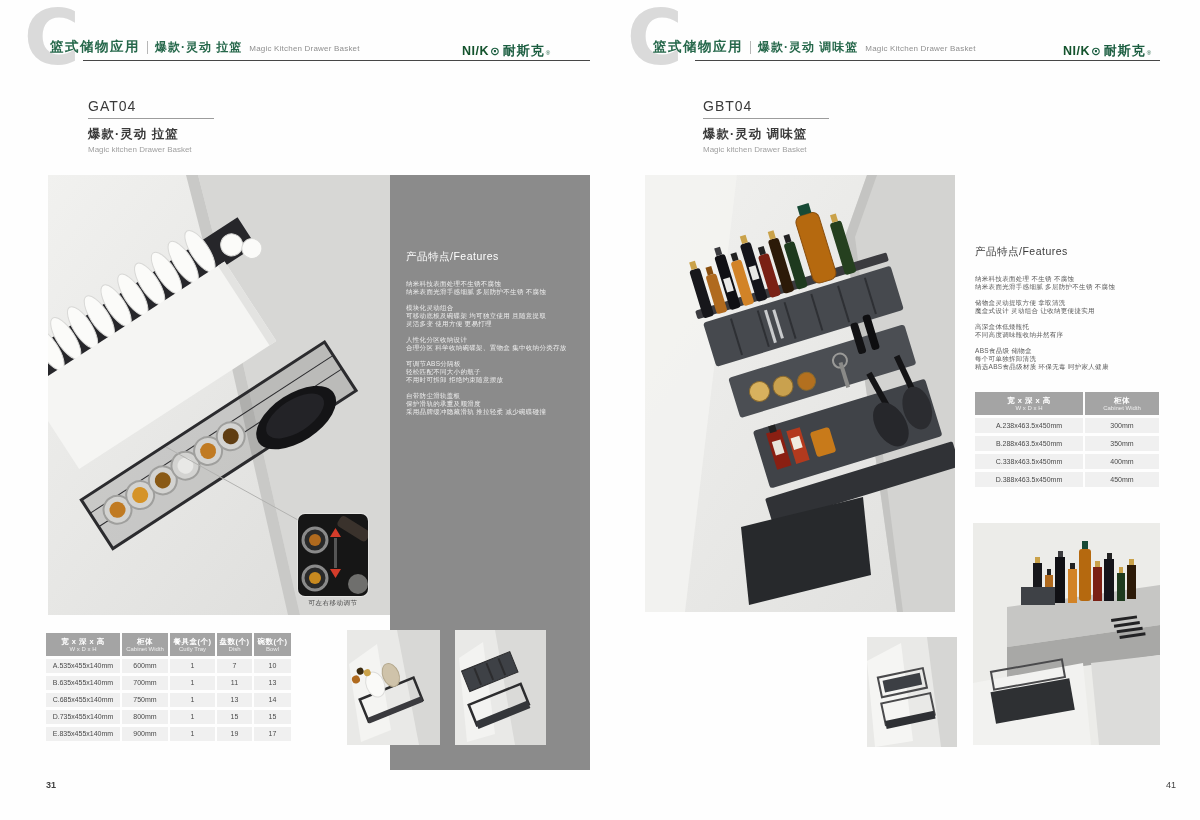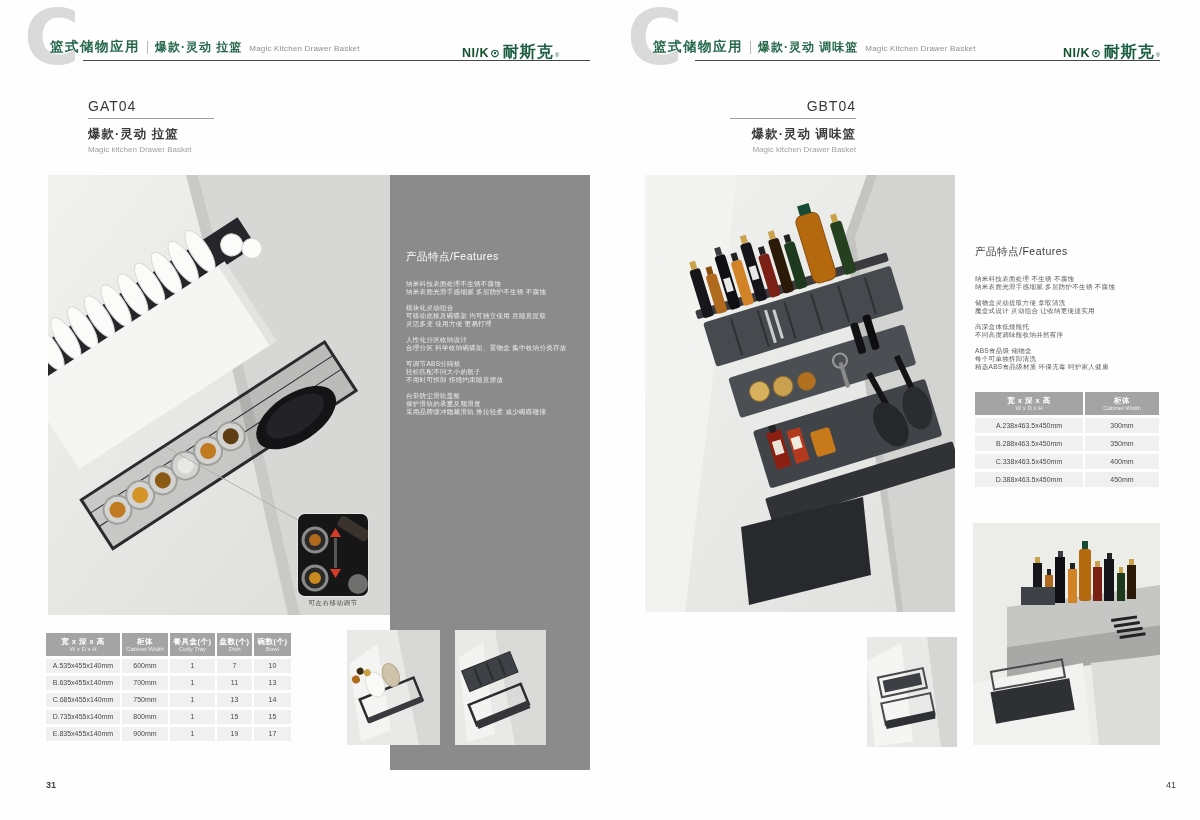--- a/index.html
+++ b/index.html
@@ -11,21 +11,21 @@
           font-family:"DejaVu Sans",sans-serif;}
   .page-header{position:absolute;display:flex;align-items:baseline;white-space:nowrap;z-index:2;}
   .hdr-section{font-size:13.5px;font-weight:700;color:#26684b;letter-spacing:1.5px;text-align:right;}
   .hdr-divider{width:1px;height:13px;background:#b7b7b7;margin:0 7px;align-self:center;}
   .hdr-sub{font-size:12px;font-weight:700;color:#26684b;letter-spacing:1px;}
   .hdr-en{font-size:8px;color:#8f8f8f;margin-left:7px;letter-spacing:.2px;}
   .hdr-rule{position:absolute;height:1px;background:#474747;z-index:1;}
   .logo{position:absolute;display:flex;align-items:baseline;z-index:2;}
   .logo-latin{font-size:12.5px;font-weight:700;color:#14532d;letter-spacing:.5px;}
   .logo-o{font-size:11.5px;font-weight:700;color:#1c5e41;margin-left:1px;}
-  .logo-cn{font-size:16px;font-weight:700;color:#1c5e41;margin-left:3px;letter-spacing:1px;}
+  .logo-cn{font-size:13px;font-weight:700;color:#1c5e41;margin-left:3px;letter-spacing:1px;}
   .logo-reg{font-size:6px;color:#1c5e41;margin-left:1px;}
 
   
   .prod{position:absolute;margin-left:20px;}
   .prod-code{font-size:14px;color:#3a3a3a;letter-spacing:1px;}
   .prod-rule{width:126px;height:1px;background:#9c9c9c;margin:4px 0 7px;}
   .prod-name{font-size:12.5px;font-weight:700;color:#3a3a3a;letter-spacing:1px;}
   .prod-en{font-size:8px;color:#9f9f9f;margin-top:2px;}
 
   
@@ -300,21 +300,21 @@
 
   <div class="logo" style="left:1063px;top:42px;">
     <span class="logo-latin">NI/K</span>
     <span class="logo-o">⊙</span>
     <span class="logo-cn">耐斯克</span>
     <span class="logo-reg">®</span>
   </div>
 
   <div class="hdr-rule" style="left:695px;top:60px;width:465px;"></div>
 
-  <div class="prod" style="left:710px;top:98px;text-align:right;">
+  <div class="prod" style="left:683px;top:98px;">
     <div class="prod-code">GBT04</div>
     <div class="prod-rule"></div>
     <div class="prod-name">爆款·灵动 调味篮</div>
     <div class="prod-en">Magic kitchen Drawer Basket</div>
   </div>
 
   <div class="photo" style="left:645px;top:175px;width:310px;height:437px;">
     <svg width="310" height="437" viewBox="0 0 310 437">
       <defs>
         <linearGradient id="gR1" x1="0" y1="0" x2="1" y2="1">

